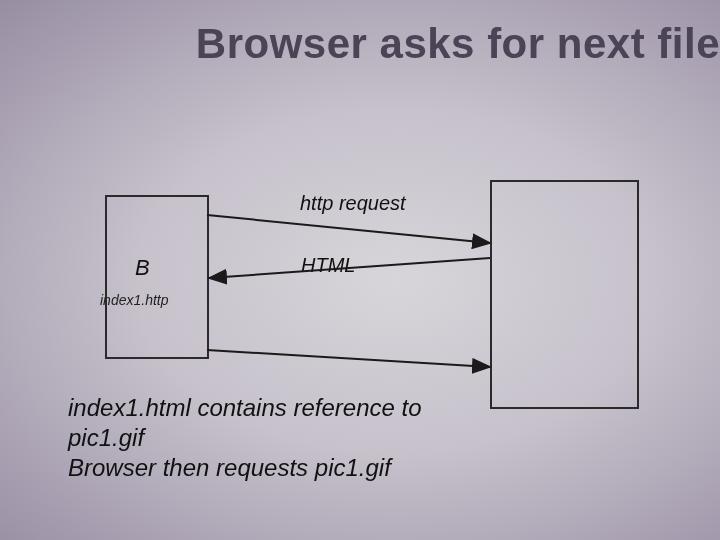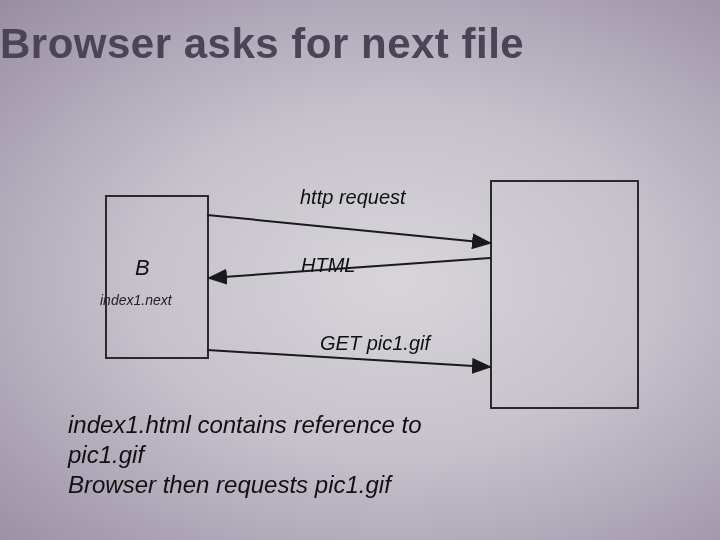--- a/index.html
+++ b/index.html
@@ -1,51 +1,50 @@
 <!DOCTYPE html>
 <html><head>
 <meta charset="utf-8">
 <style>
   html,body{margin:0;padding:0;width:720px;height:540px;overflow:hidden;font-family:Arial,Helvetica,sans-serif}
   .slide{position:relative;width:720px;height:540px;
     background:radial-gradient(ellipse 90% 80% at 55% 52%,#d8d5da 0%,#c6c1cb 40%,#aaa2b3 70%,#8c8299 100%)}
-  .title{position:absolute;top:20px;left:0;width:100%;text-align:left;
+  .title{position:absolute;top:20px;left:0;width:100%;text-align:right;
     font-size:42px;font-weight:bold;color:#4b4356;letter-spacing:0.5px}
   .box{position:absolute;border:2px solid #2a2a2a;background:transparent}
   .browser-box{left:105px;top:195px;width:100px;height:160px}
   .server-box{left:490px;top:180px;width:145px;height:225px}
   .label{position:absolute;font-style:italic;font-size:22px;color:#111}
   .label-b{left:135px;top:255px}
   .label-server{left:530px;top:257px}
   .label-index{position:absolute;left:100px;top:292px;font-style:italic;font-size:14px;color:#222}
   .arrow-label{position:absolute;font-style:italic;font-size:20px;color:#111}
-  .lbl-httpreq{left:300px;top:186px}
+  .lbl-httpreq{left:300px;top:192px}
   .lbl-html{left:301px;top:254px}
   .lbl-get{left:320px;top:332px}
-  .caption{position:absolute;left:68px;top:410px;font-style:italic;font-size:24px;color:#111;line-height:1.25;width:420px;white-space:pre-line}
+  .caption{position:absolute;left:68px;top:393px;font-style:italic;font-size:24px;color:#111;line-height:1.25;width:420px;white-space:pre-line}
 
   
   svg.arrows{position:absolute;left:0;top:0;width:720px;height:540px;pointer-events:none}
 </style>
 </head>
 <body>
 
 <div class="slide">
 
   <div class="title">Browser asks for next file</div>
 
   <div class="box browser-box"></div>
   <div class="box server-box"></div>
 
   <div class="label label-b">B</div>
-  <div class="label-index">index1.next</div>
+  <div class="label-index">index1.http</div>
 
   <div class="arrow-label lbl-httpreq">http request</div>
   <div class="arrow-label lbl-html">HTML</div>
-  <div class="arrow-label lbl-get">GET pic1.gif</div>
 
   <svg class="arrows">
     <defs>
       <marker id="ah" markerWidth="10" markerHeight="8" refX="9" refY="4" orient="auto">
         <path d="M0,0 L10,4 L0,8 Z" fill="#1a1a1a"></path>
       </marker>
     </defs>
 
     <line x1="207" y1="215" x2="490" y2="243" stroke="#1a1a1a" stroke-width="2" marker-end="url(#ah)"></line>
 

